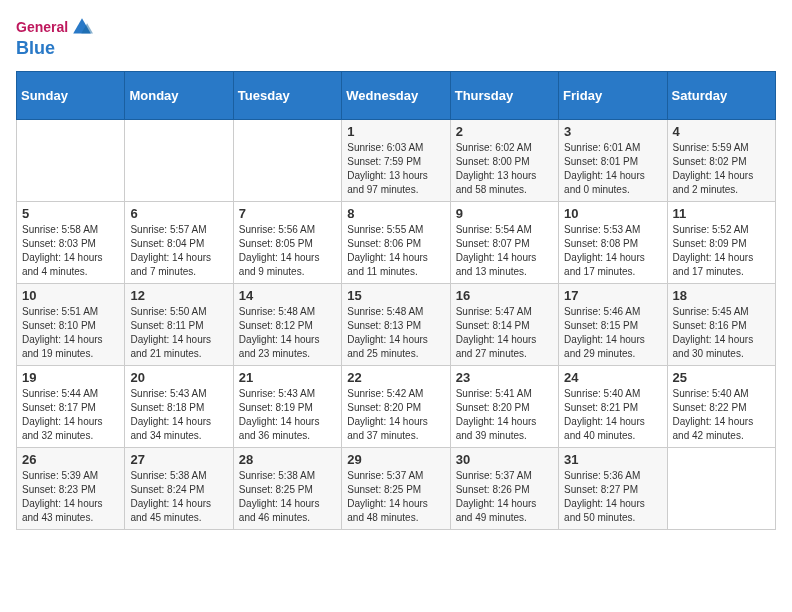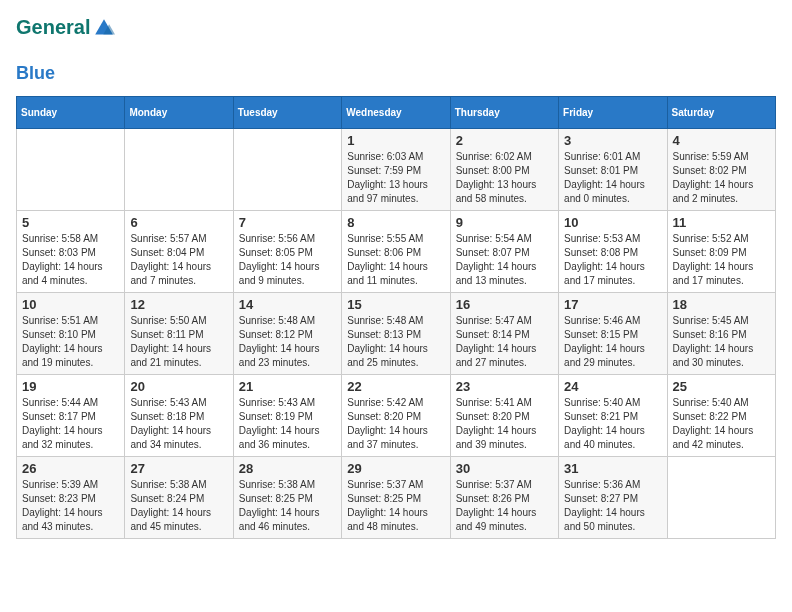--- a/index.html
+++ b/index.html
@@ -15,30 +15,29 @@
       justify-content: space-between;
       align-items: flex-start;
       margin-bottom: 12px;
     }
     .logo {
       display: flex;
       align-items: center;
       gap: 2px;
     }
     .logo-text-general {
-      font-size: 20px;
+      font-size: 14px;
       font-weight: bold;
-      color: #0f766e;
+      color: #be185d;
       text-align: center;
     }
     .logo-text-blue {
       font-size: 18px;
       font-weight: bold;
       color: #2979c7;
-      margin-top: 24px;
     }
     .title-block {
       text-align: right;
     }
     .month-title {
       font-size: 36px;
       font-weight: bold;
       color: #333;
       line-height: 1.1;
     }
@@ -47,23 +46,23 @@
       color: #555;
     }
     table {
       width: 100%;
       border-collapse: collapse;
       table-layout: fixed;
     }
     thead tr th {
       background-color: #2979c7;
       color: #fff;
-      font-size: 10px;
+      font-size: 13px;
       font-weight: bold;
-      padding: 10px 4px;
+      padding: 16px 4px;
       text-align: left;
       border: 1px solid #1a5fa0;
     }
     tbody tr td {
       border: 1px solid #ccc;
       vertical-align: top;
       padding: 4px 5px;
       font-size: 10.5px;
       color: #333;
       height: 82px;

